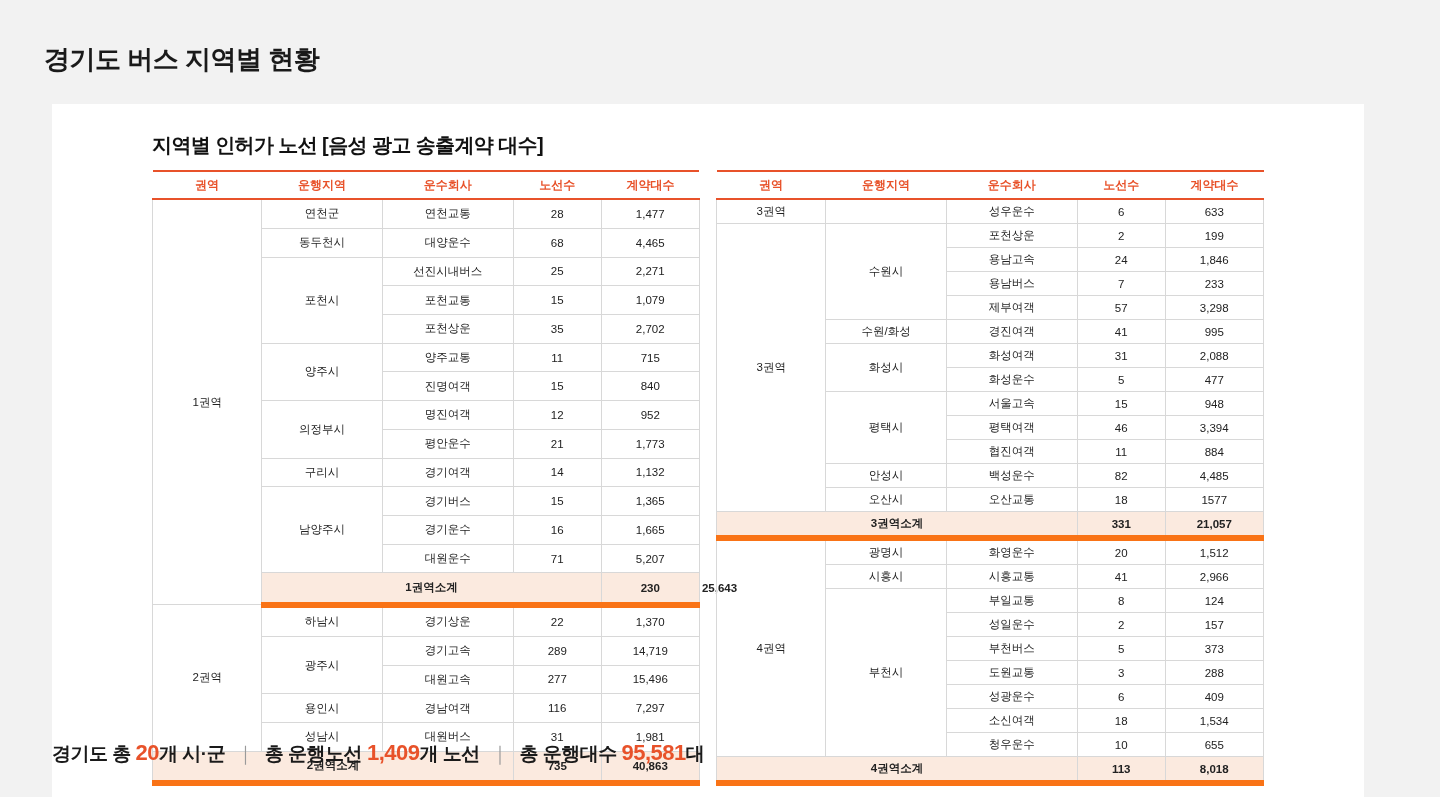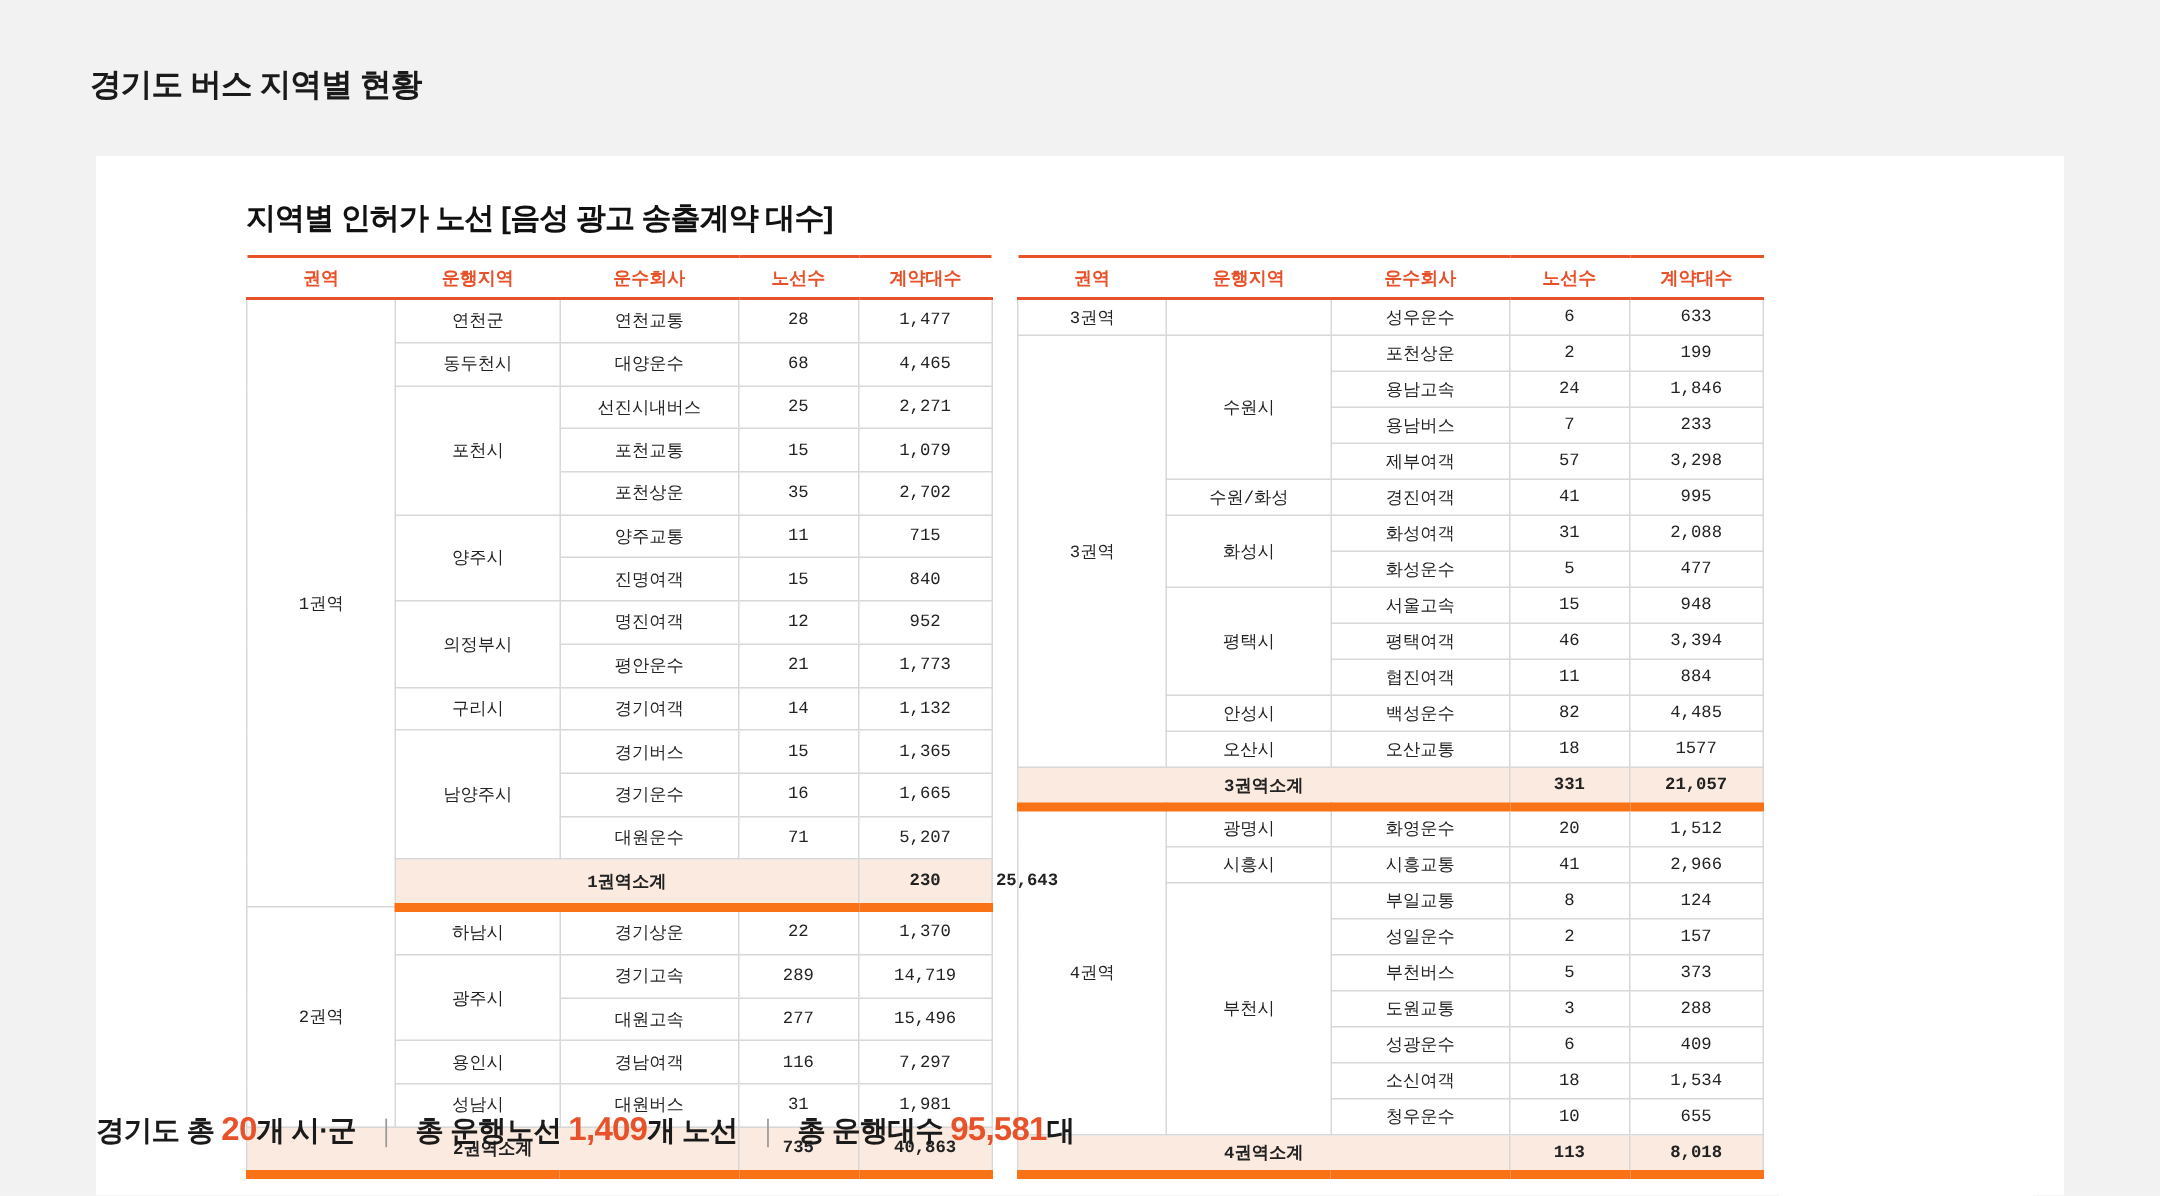--- a/index.html
+++ b/index.html
@@ -10,52 +10,51 @@
   }
   #page {
     width: 1440px;
     height: 797px;
     position: relative;
     background: #f2f2f2;
     overflow: hidden;
   }
   .page-title {
     position: absolute;
-    left: 60px;
+    left: 44px;
     top: 42px;
-    font-size: 21px;
+    font-size: 26px;
     font-weight: bold;
     color: #1a1a1a;
     letter-spacing: -0.5px;
   }
   .card {
     position: absolute;
-    left: 64px;
+    left: 52px;
     top: 104px;
     width: 1312px;
     height: 693px;
     background: #ffffff;
   }
   .card-title {
     position: absolute;
     left: 100px;
     top: 28px;
     font-size: 20px;
     font-weight: bold;
     color: #111111;
     letter-spacing: -0.6px;
   }
   .tables {
     position: absolute;
     left: 100px;
     top: 66px;
-    width: 1012px;
+    width: 1112px;
     display: flex;
     gap: 16px;
-    font-family: Liberation Mono, monospace;
   }
   table.grid {
     border-collapse: collapse;
     table-layout: fixed;
     font-size: 11.5px;
     color: #222;
   }
   table.grid.left { width: 549px; }
   table.grid.right { width: 549px; }
   table.grid th, table.grid td {

